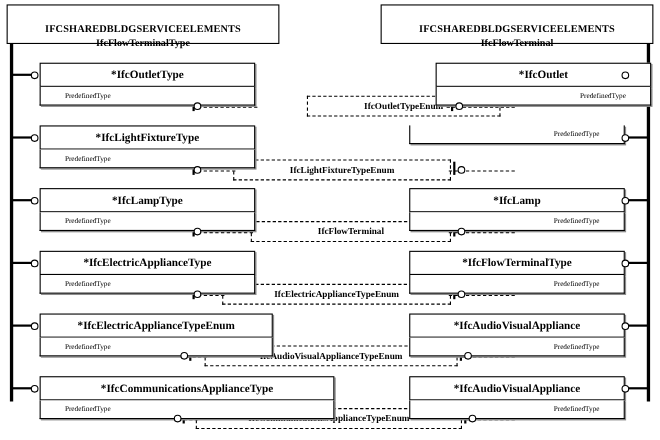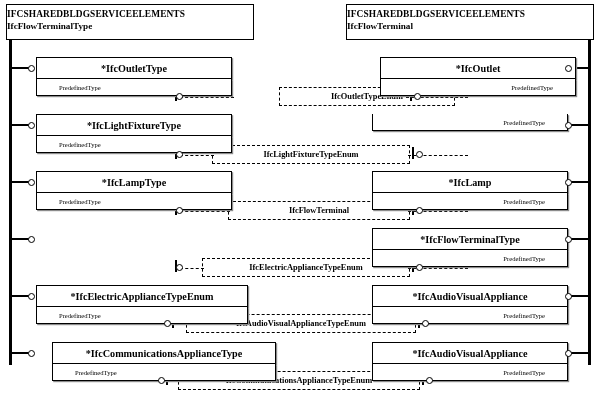--- a/index.html
+++ b/index.html
@@ -11,22 +11,22 @@
     overflow:hidden;
   }
   #diagram{
     position:absolute;left:0;top:0;width:600px;height:400px;
   }
   .pkg{
     position:absolute;
     border:1px solid #000;
     background:#fff;
     box-sizing:border-box;
-    text-align:left;
-    padding-top:3px;
+    text-align:center;
+    padding-top:16px;
     z-index:6;
   }
   .pkg .pkg-ns{
     font-size:9.4px;font-weight:bold;letter-spacing:0.1px;line-height:12px;
     white-space:nowrap;
   }
   .pkg .pkg-nm{
     font-size:9.2px;font-weight:bold;line-height:12px;white-space:nowrap;
   }
   
@@ -114,21 +114,21 @@
   <div class="trunk" style="left:9px;top:40px;height:325px;"></div>
   <div class="trunk" style="left:588px;top:40px;height:325px;"></div>
 
   <div class="ent l" style="left:36px;top:57px;width:196px;">
     <div class="ent-hd">*IfcOutletType</div>
     <div class="ent-at">PredefinedType</div>
   </div>
   <div class="ln h" style="left:10px;top:67px;width:20px;"></div>
   <div class="circ" style="left:28px;top:64.5px;"></div>
 
-  <div class="ent r" style="left:380px;top:57px;width:196px;">
+  <div class="ent r" style="left:396px;top:57px;width:196px;">
     <div class="ent-hd">*IfcOutlet</div>
     <div class="ent-at">PredefinedType</div>
   </div>
   <div class="ln h" style="left:570px;top:67px;width:20px;"></div>
   <div class="circ" style="left:565px;top:64.5px;"></div>
 
   <div class="enum" style="left:232px;top:87px;width:176px;margin-left:47px;">IfcOutletTypeEnum</div>
   <div class="dln" style="left:180px;top:96.5px;width:54px;"></div>
   <div class="dln" style="left:406px;top:96.5px;width:62px;"></div>
   <div class="circ" style="left:176px;top:93px;"></div>
@@ -168,20 +168,24 @@
   <div class="ln h" style="left:570px;top:181px;width:20px;"></div>
   <div class="circ" style="left:565px;top:178.5px;"></div>
   <div class="enum" style="left:228px;top:201px;width:182px;">IfcFlowTerminal</div>
   <div class="dln" style="left:180px;top:210.5px;width:50px;"></div>
   <div class="dln" style="left:408px;top:210.5px;width:60px;"></div>
   <div class="circ" style="left:176px;top:207px;"></div>
   <div class="circ" style="left:416px;top:207px;"></div>
   <div class="tick" style="left:175px;top:203px;width:1.6px;height:12px;"></div>
   <div class="tick" style="left:412px;top:203px;width:1.6px;height:12px;"></div>
 
+  <div class="ent l" style="left:36px;top:228px;width:196px;">
+    <div class="ent-hd">*IfcElectricApplianceType</div>
+    <div class="ent-at">PredefinedType</div>
+  </div>
   <div class="ln h" style="left:10px;top:238px;width:20px;"></div>
   <div class="circ" style="left:28px;top:235.5px;"></div>
   <div class="ent r" style="left:372px;top:228px;width:196px;">
     <div class="ent-hd">*IfcFlowTerminalType</div>
     <div class="ent-at">PredefinedType</div>
   </div>
   <div class="ln h" style="left:570px;top:238px;width:20px;"></div>
   <div class="circ" style="left:565px;top:235.5px;"></div>
   <div class="enum" style="left:202px;top:258px;width:208px;">IfcElectricApplianceTypeEnum</div>
   <div class="dln" style="left:180px;top:267.5px;width:24px;"></div>
@@ -204,21 +208,21 @@
   <div class="ln h" style="left:570px;top:295px;width:20px;"></div>
   <div class="circ" style="left:565px;top:292.5px;"></div>
   <div class="enum" style="left:186px;top:314px;width:230px;">IfcAudioVisualApplianceTypeEnum</div>
   <div class="dln" style="left:170px;top:323.5px;width:18px;"></div>
   <div class="dln" style="left:420px;top:323.5px;width:48px;"></div>
   <div class="circ" style="left:164px;top:320px;"></div>
   <div class="circ" style="left:422px;top:320px;"></div>
   <div class="tick" style="left:172px;top:316px;width:1.6px;height:12px;"></div>
   <div class="tick" style="left:418px;top:316px;width:1.6px;height:12px;"></div>
 
-  <div class="ent l" style="left:36px;top:342px;width:224px;margin-left:16px;">
+  <div class="ent l" style="left:36px;top:342px;width:268px;">
     <div class="ent-hd">*IfcCommunicationsApplianceType</div>
     <div class="ent-at">PredefinedType</div>
   </div>
   <div class="ln h" style="left:10px;top:352px;width:20px;"></div>
   <div class="circ" style="left:28px;top:349.5px;"></div>
   <div class="ent r" style="left:372px;top:342px;width:196px;">
     <div class="ent-hd">*IfcAudioVisualAppliance</div>
     <div class="ent-at">PredefinedType</div>
   </div>
   <div class="ln h" style="left:570px;top:352px;width:20px;"></div>

